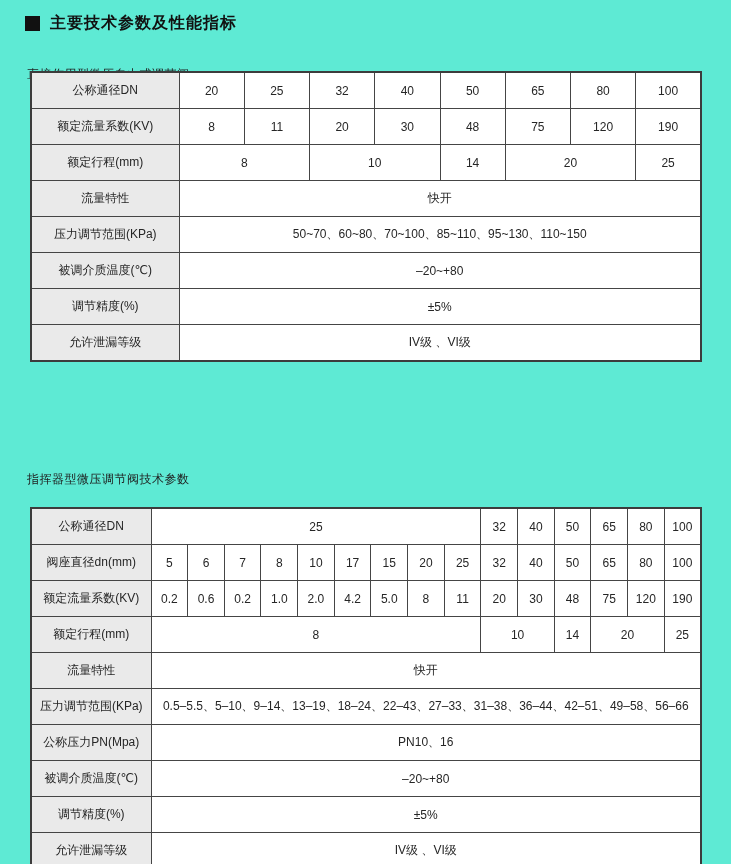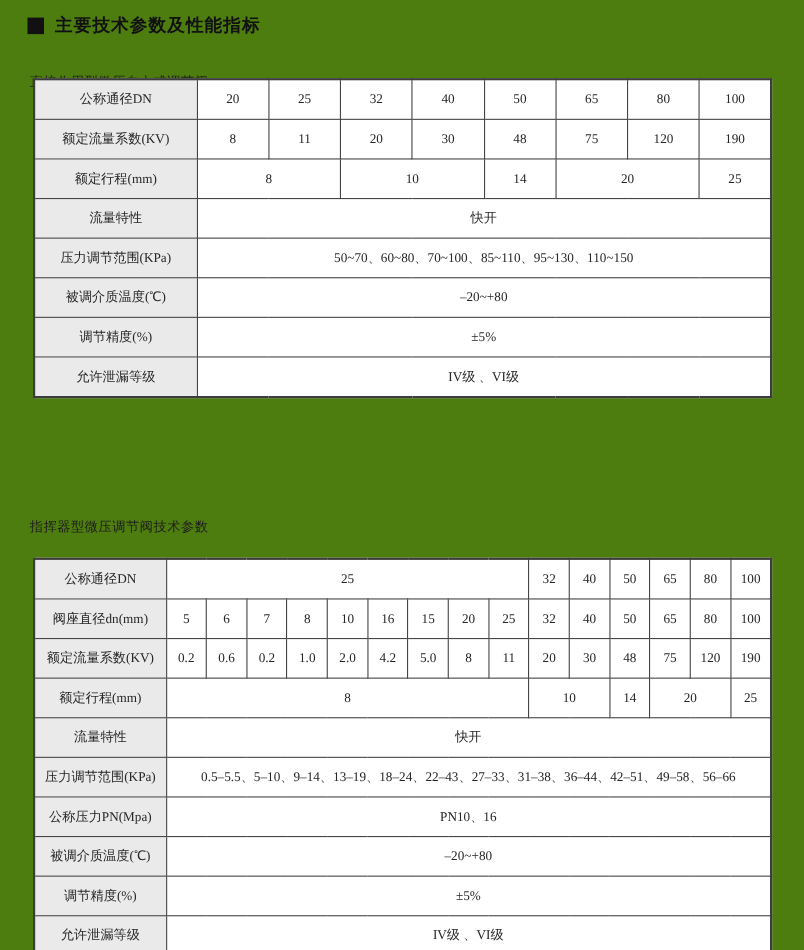--- a/index.html
+++ b/index.html
@@ -11,22 +11,21 @@
     width: 731px;
     height: 864px;
     font-family: "Liberation Sans", "DejaVu Sans", sans-serif;
     color: #222222;
     overflow: hidden;
   }
   .page {
     position: relative;
     width: 731px;
     height: 864px;
-    background: #4d7c0f;
-    font-family: Liberation Serif, serif;
+    background: #5eead4;
   }
   .heading {
     position: absolute;
     top: 13px;
     left: 25px;
     display: flex;
     align-items: center;
     gap: 10px;
     font-size: 16px;
     font-weight: bold;
@@ -168,21 +167,21 @@
           <td class="val">80</td>
           <td class="val">100</td>
         </tr>
         <tr>
           <td class="lbl">阀座直径dn(mm)</td>
           <td class="val">5</td>
           <td class="val">6</td>
           <td class="val">7</td>
           <td class="val">8</td>
           <td class="val">10</td>
-          <td class="val">16</td>
+          <td class="val">17</td>
           <td class="val">15</td>
           <td class="val">20</td>
           <td class="val">25</td>
           <td class="val">32</td>
           <td class="val">40</td>
           <td class="val">50</td>
           <td class="val">65</td>
           <td class="val">80</td>
           <td class="val">100</td>
         </tr>

